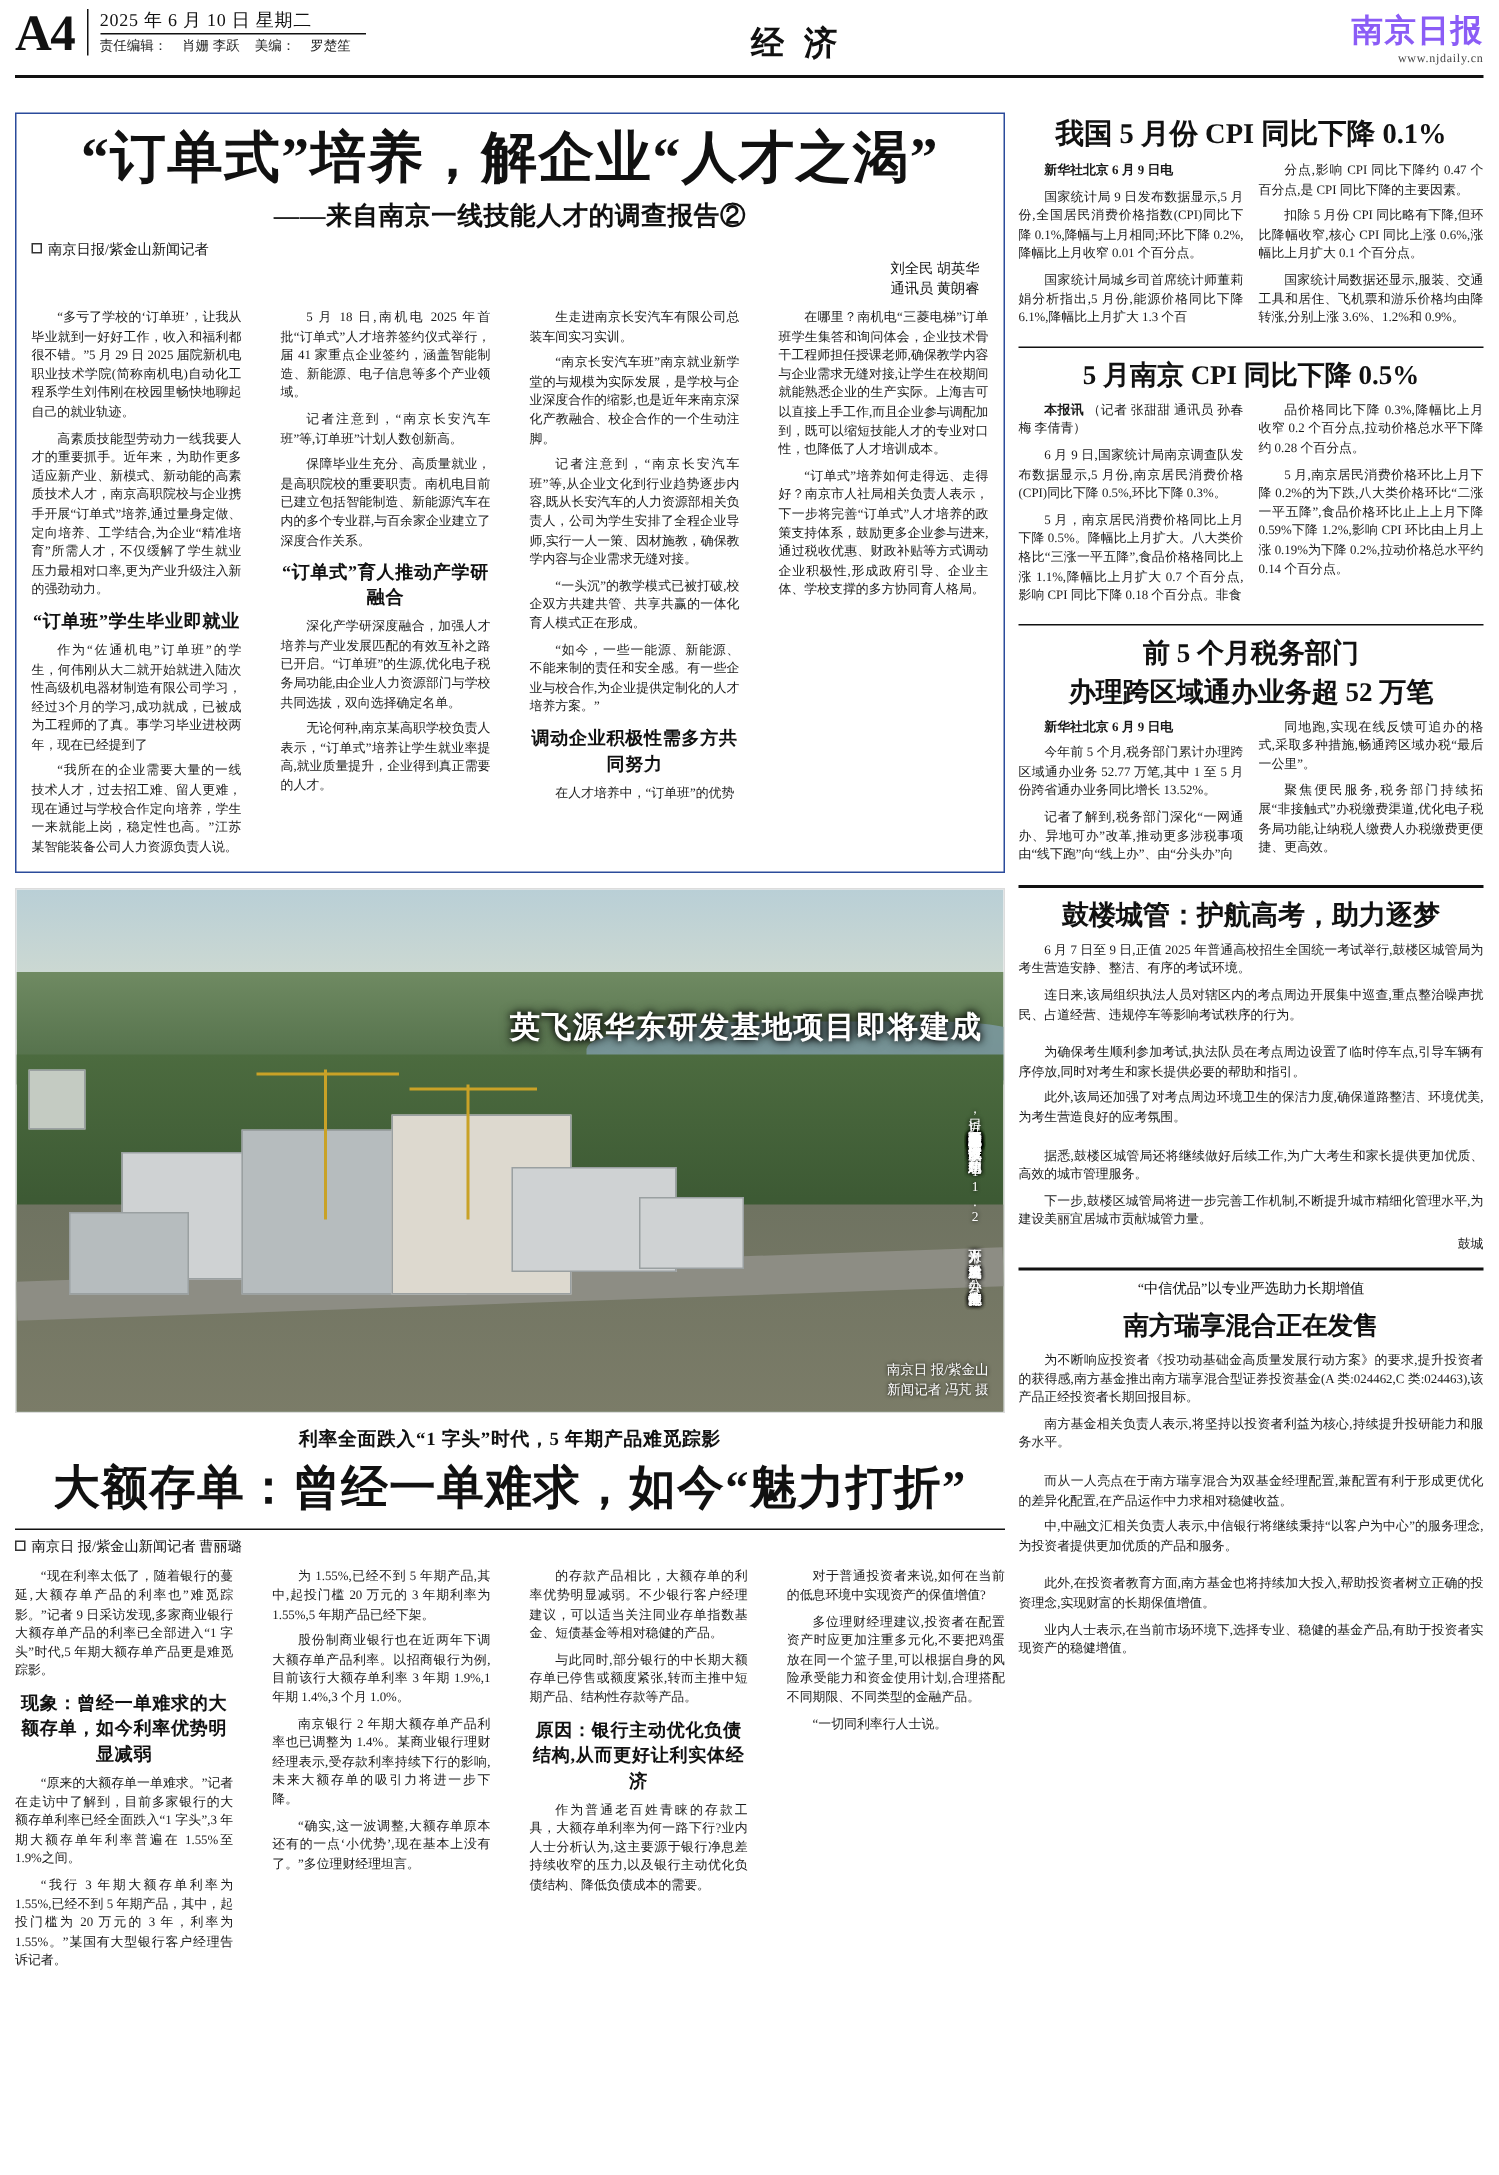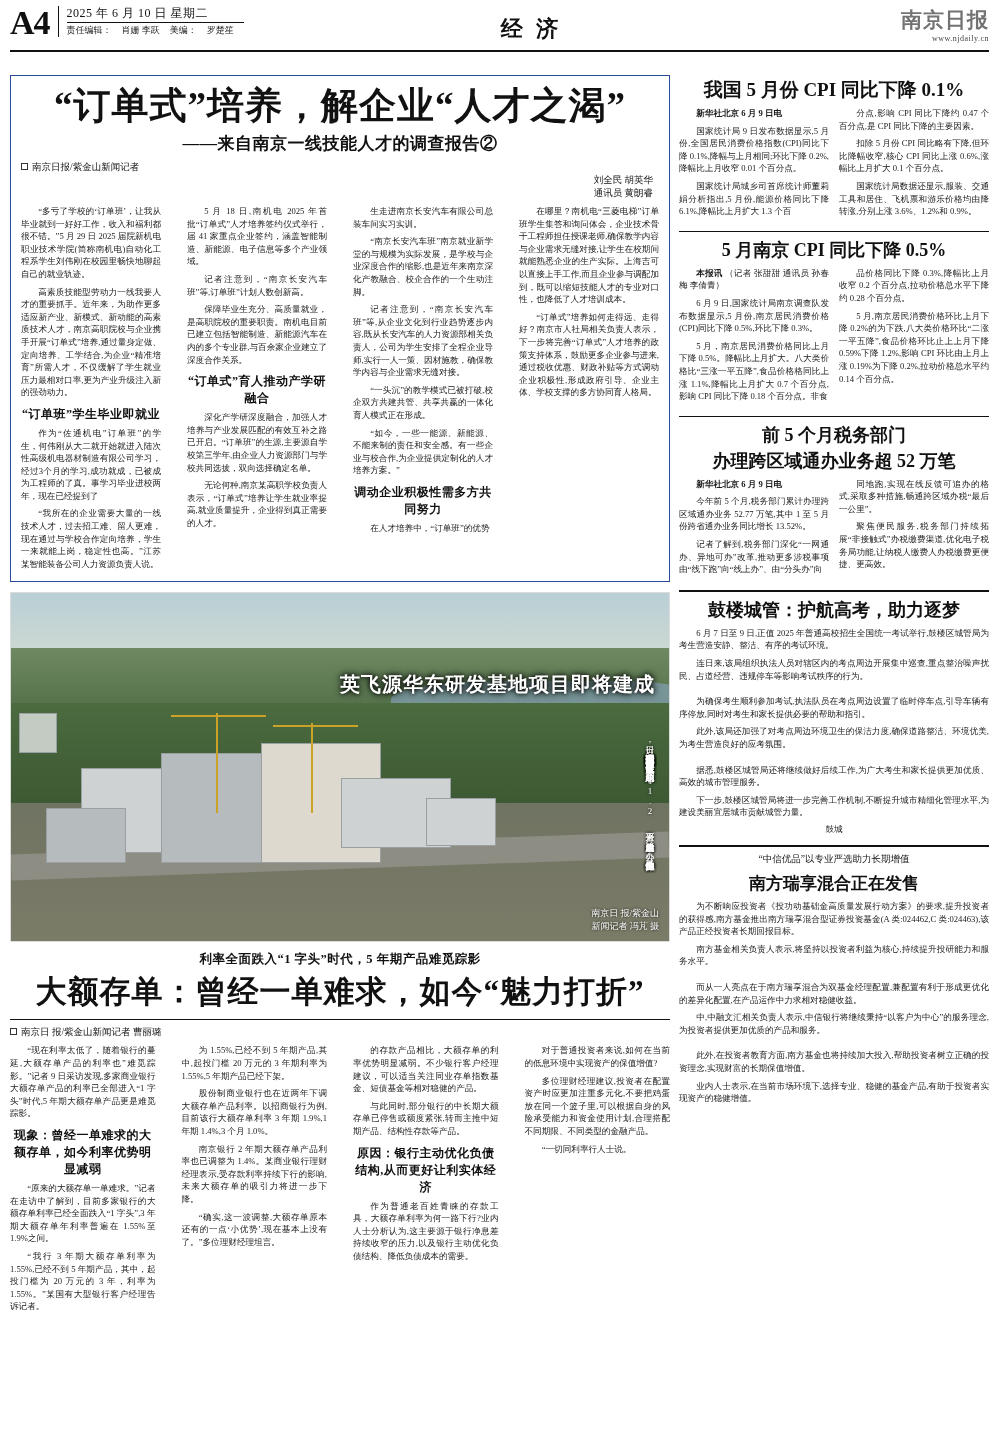--- a/index.html
+++ b/index.html
@@ -16,21 +16,21 @@
 
   
   .masthead { display:flex; align-items:flex-start; height:46px; border-bottom:2px solid #111; padding-bottom:2px; }
   .folio { font-family:"Liberation Serif", serif; font-size:34px; font-weight:bold; line-height:34px; letter-spacing:-1px; padding-right:8px; }
   .dateblock { border-left:1px solid #111; padding-left:8px; }
   .dateline { font-size:12px; line-height:15px; letter-spacing:0.5px; }
   .editline { font-size:9px; line-height:13px; color:#222; border-top:1px solid #111; padding-top:1px; margin-top:1px;}
   .editline span { margin-right:10px; }
   .section-name { flex:1; text-align:center; font-size:22px; font-weight:bold; letter-spacing:4px; padding-top:8px; }
   .brand { text-align:right; width:170px; }
-  .brand .logo { font-size:21px; font-weight:bold; letter-spacing:1px; color:#737373; font-family:"Liberation Serif",serif; }
+  .brand .logo { font-size:21px; font-weight:bold; letter-spacing:1px; color:#8b5cf6; font-family:"Liberation Serif",serif; }
   .brand .site { font-size:8px; color:#444; letter-spacing:0.5px; }
 
   
   .body-grid { display:flex; margin-top:23px; }
   .left-col { width:660px; }
   .right-col { width:318px; margin-left:9px; }
 
   
   .lead-box { border:1px solid #2b4b9b; padding:8px 10px 6px 10px; }
   .lead-title { font-size:37px; font-weight:bold; text-align:center; line-height:44px; letter-spacing:1px; font-family:"Liberation Serif",serif;}
@@ -75,21 +75,21 @@
 
   
   .rt-h1 { font-size:19px; font-weight:bold; text-align:center; line-height:25px; margin:2px 0 5px 0;}
   .rt-h2 { font-size:18px; font-weight:bold; text-align:center; line-height:24px; margin:6px 0 5px 0;}
   .rt-h3 { font-size:17px; font-weight:bold; text-align:center; line-height:23px; margin:6px 0 5px 0;}
   .rt-kicker { font-size:9.5px; text-align:center; margin:4px 0 2px 0;}
   .cols2 { display:flex; gap:10px; }
   .cols3 { display:flex; gap:8px;flex-direction:column; }
   .rule { border-top:1px solid #111; margin:8px 0 6px 0;}
   .rule-thick { border-top:2px solid #111; margin:9px 0 6px 0;}
-  .sig { text-align:center; font-size:8.6px; }
+  .sig { text-align:right; font-size:8.6px; }
 </style>
 </head>
 <body>
 
 <div class="page">
 
   <div class="masthead">
     <div class="folio">A4</div>
     <div class="dateblock">
       <div class="dateline">2025 年 6 月 10 日 星期二</div>
@@ -123,21 +123,21 @@
             <p class="t">高素质技能型劳动力一线我要人才的重要抓手。近年来，为助作更多适应新产业、新模式、新动能的高素质技术人才，南京高职院校与企业携手开展“订单式”培养,通过量身定做、定向培养、工学结合,为企业“精准培育”所需人才，不仅缓解了学生就业压力最相对口率,更为产业升级注入新的强劲动力。</p>
             <h4 class="sub">“订单班”学生毕业即就业</h4>
             <p class="t">作为“佐通机电”订单班”的学生，何伟刚从大二就开始就进入陆次性高级机电器材制造有限公司学习，经过3个月的学习,成功就成，已被成为工程师的了真。事学习毕业进校两年，现在已经提到了</p>
             <p class="t">“我所在的企业需要大量的一线技术人才，过去招工难、留人更难，现在通过与学校合作定向培养，学生一来就能上岗，稳定性也高。”江苏某智能装备公司人力资源负责人说。</p>
           </div>
           <div class="col">
             <p class="t">5 月 18 日,南机电 2025 年首批“订单式”人才培养签约仪式举行，届 41 家重点企业签约，涵盖智能制造、新能源、电子信息等多个产业领域。</p>
             <p class="t">记者注意到，“南京长安汽车班”等,订单班”计划人数创新高。</p>
             <p class="t">保障毕业生充分、高质量就业，是高职院校的重要职责。南机电目前已建立包括智能制造、新能源汽车在内的多个专业群,与百余家企业建立了深度合作关系。</p>
             <h4 class="sub">“订单式”育人推动产学研融合</h4>
-            <p class="t">深化产学研深度融合，加强人才培养与产业发展匹配的有效互补之路已开启。“订单班”的生源,主要源自学校第三学年,由企业人力资源部门与学校共同选拔，双向选择确定名单。</p>
+            <p class="t">深化产学研深度融合，加强人才培养与产业发展匹配的有效互补之路已开启。“订单班”的生源,优化电子税务局功能,由企业人力资源部门与学校共同选拔，双向选择确定名单。</p>
             <p class="t">无论何种,南京某高职学校负责人表示，“订单式”培养让学生就业率提高,就业质量提升，企业得到真正需要的人才。</p>
           </div>
           <div class="col">
             <p class="t">生走进南京长安汽车有限公司总装车间实习实训。</p>
             <p class="t">“南京长安汽车班”南京就业新学堂的与规模为实际发展，是学校与企业深度合作的缩影,也是近年来南京深化产教融合、校企合作的一个生动注脚。</p>
             <p class="t">记者注意到，“南京长安汽车班”等,从企业文化到行业趋势逐步内容,既从长安汽车的人力资源部相关负责人，公司为学生安排了全程企业导师,实行一人一策、因材施教，确保教学内容与企业需求无缝对接。</p>
             <p class="t">“一头沉”的教学模式已被打破,校企双方共建共管、共享共赢的一体化育人模式正在形成。</p>
             <p class="t">“如今，一些一能源、新能源、不能来制的责任和安全感。有一些企业与校合作,为企业提供定制化的人才培养方案。”</p>
             <h4 class="sub">调动企业积极性需多方共同努力</h4>
             <p class="t">在人才培养中，“订单班”的优势</p>

